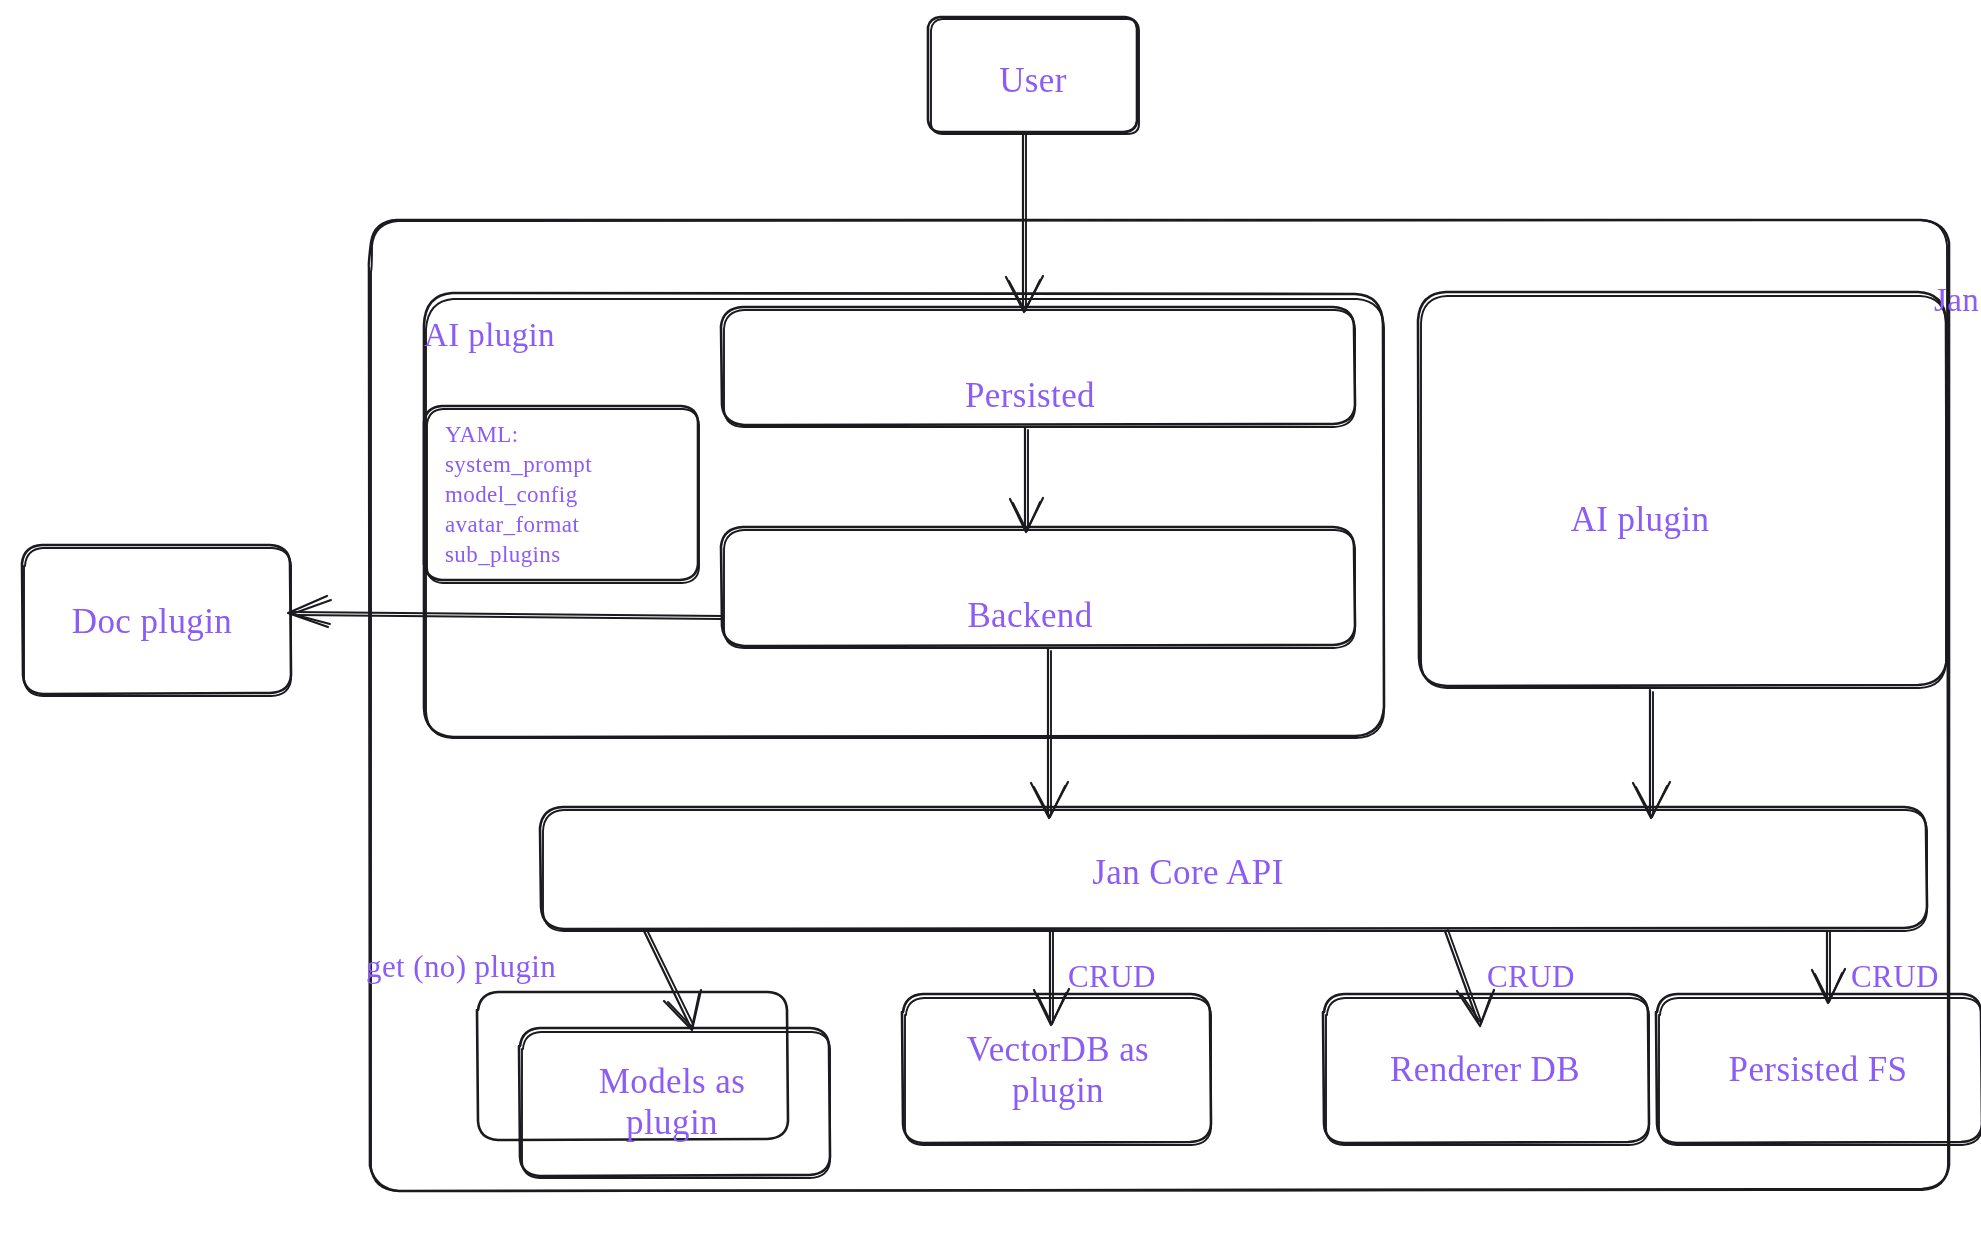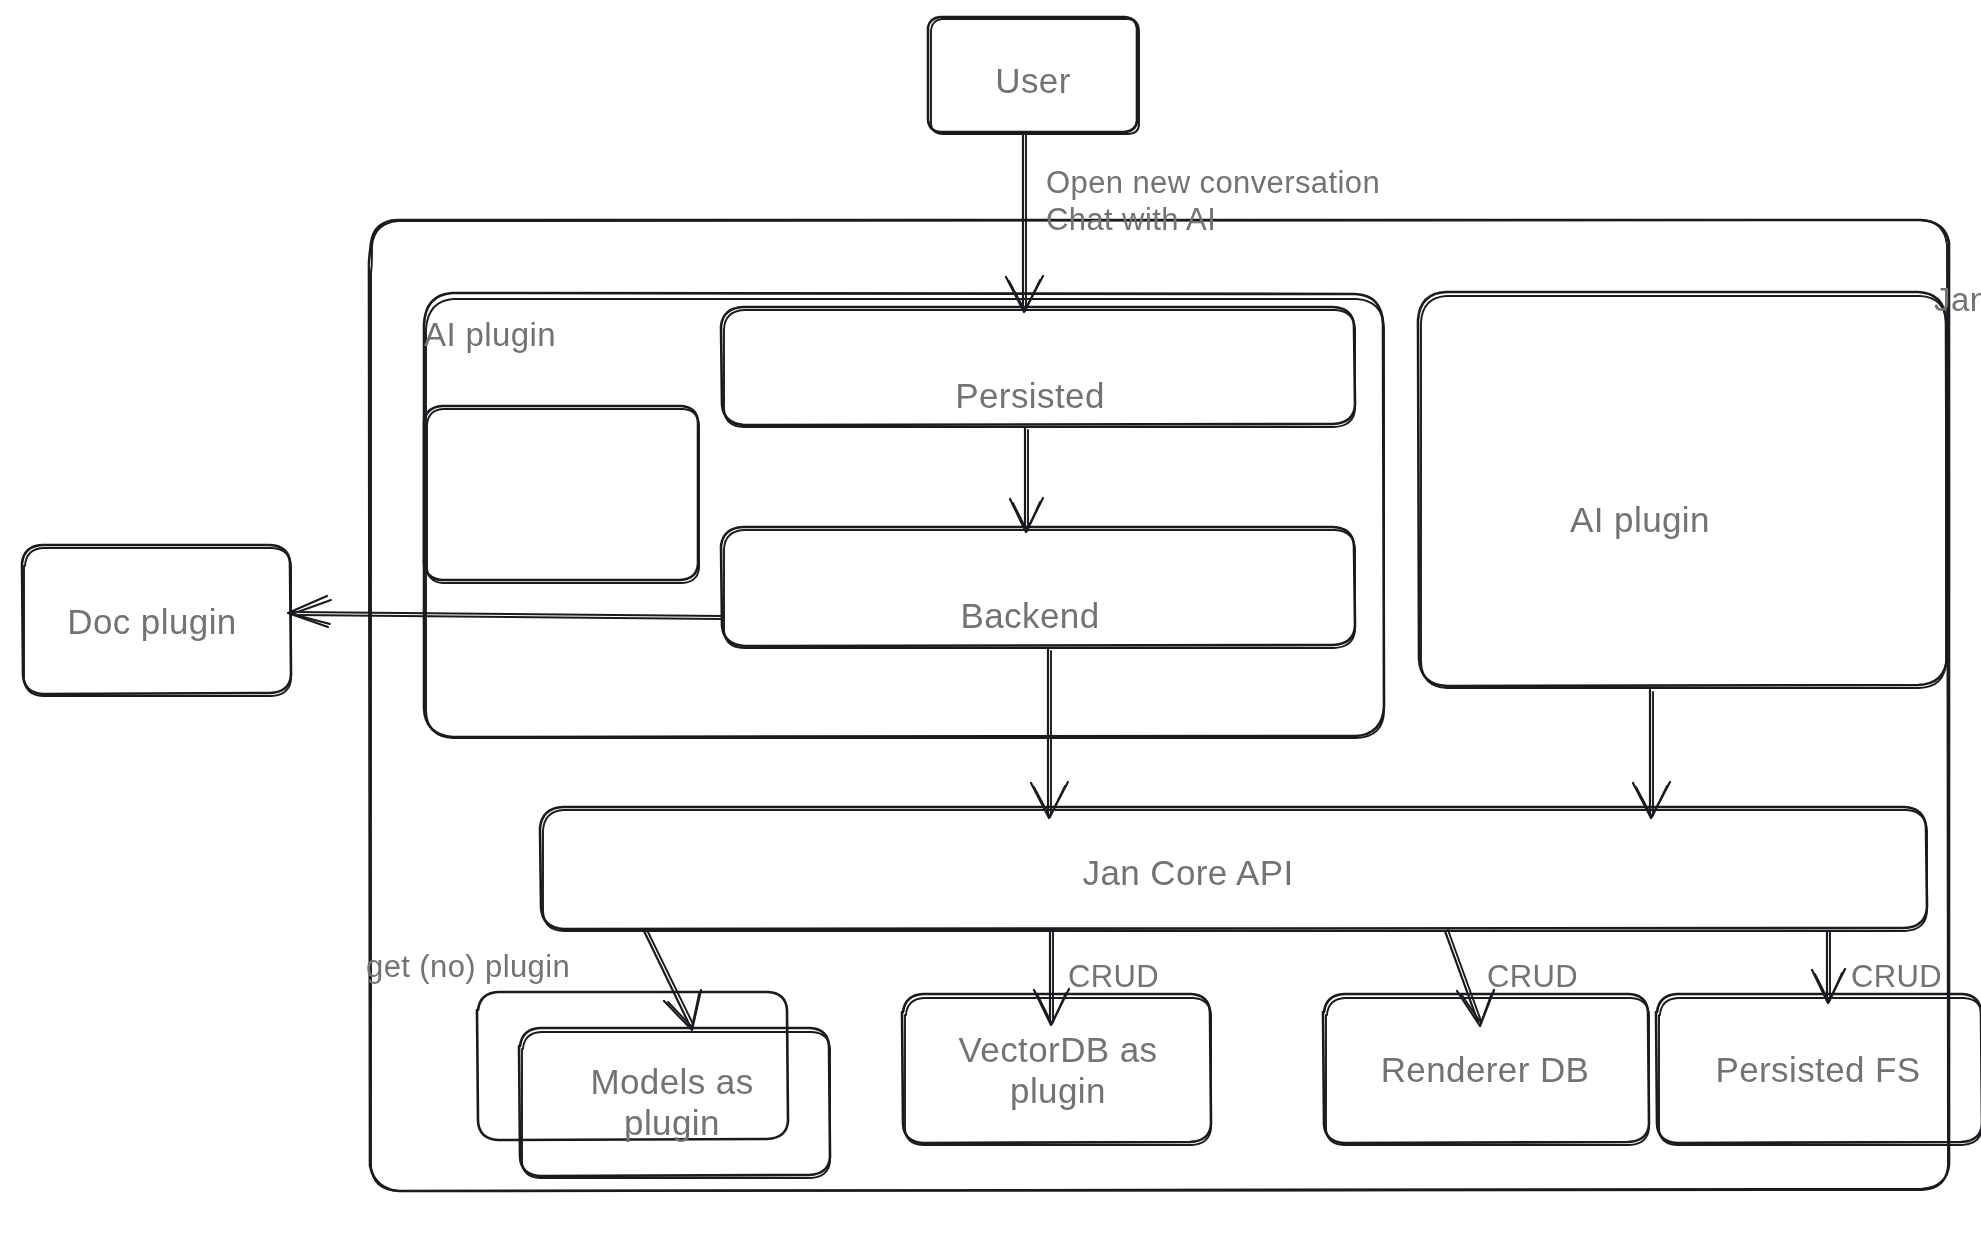--- a/index.html
+++ b/index.html
@@ -18,22 +18,22 @@
   }
   #sketch {
     position: absolute;
     left: 0;
     top: 0;
     width: 1981px;
     height: 1246px;
   }
   .lbl {
     position: absolute;
-    color: #737373;
-    font-family: Liberation Sans, sans-serif;
+    color: #8b5cf6;
+    font-family: Liberation Serif, serif;
     line-height: 1.18;
     white-space: pre;
     pointer-events: none;
     letter-spacing: 0.4px;
   }
   .ctr {
     text-align: center;
     transform: translate(-50%, -50%);
   }
   .lft {
@@ -197,20 +197,25 @@
       <path class="s2" d="M 1660 1015 q 1 -16 18 -17 l 286 0 q 17 1 18 17 l 0 113 q -1 16 -20 17 l -285 0 q -18 -1 -18 -17 l 0 -113 z"></path>
     </g>
   </svg>
 
   <div class="lbl node-label ctr" style="left:1033px; top:81px;">User</div>
 
   <div class="lbl group-label lft" style="left:1894px; top:300px;margin-left:40px;">Jan</div>
 
   <div class="lbl group-label lft" style="left:424px; top:335px;">AI plugin</div>
 
+  <div class="lbl yaml-label lft" style="left:445px; top:495px; transform:translate(0,-50%);">YAML:
+system_prompt
+model_config
+avatar_format
+sub_plugins</div>
 
   <div class="lbl node-label ctr" style="left:1030px; top:396px;">Persisted</div>
 
   <div class="lbl node-label ctr" style="left:1030px; top:616px;text-align:right;">Backend</div>
 
   <div class="lbl node-label ctr" style="left:1640px; top:520px;">AI plugin</div>
 
   <div class="lbl node-label ctr" style="left:152px; top:622px;">Doc plugin</div>
 
   <div class="lbl node-label ctr" style="left:1188px; top:873px;">Jan Core API</div>
@@ -218,22 +223,20 @@
   <div class="lbl node-label ctr" style="left:672px; top:1102px;">Models as
 plugin</div>
 
   <div class="lbl node-label ctr" style="left:1058px; top:1070px;">VectorDB as
 plugin</div>
 
   <div class="lbl node-label ctr" style="left:1485px; top:1070px;">Renderer DB</div>
 
   <div class="lbl node-label ctr" style="left:1818px; top:1070px;">Persisted FS</div>
 
-  <div class="lbl edge-label lft" style="left:1046px; top:202px; transform:translate(0,-50%);">Open new conversation
-Chat with AI</div>
 
   <div class="lbl edge-label lft" style="left:366px; top:967px;">get (no) plugin</div>
 
   <div class="lbl edge-label lft" style="left:1068px; top:977px;">CRUD</div>
 
   <div class="lbl edge-label lft" style="left:1487px; top:977px;">CRUD</div>
 
   <div class="lbl edge-label lft" style="left:1851px; top:977px;">CRUD</div>
 
 </div>

